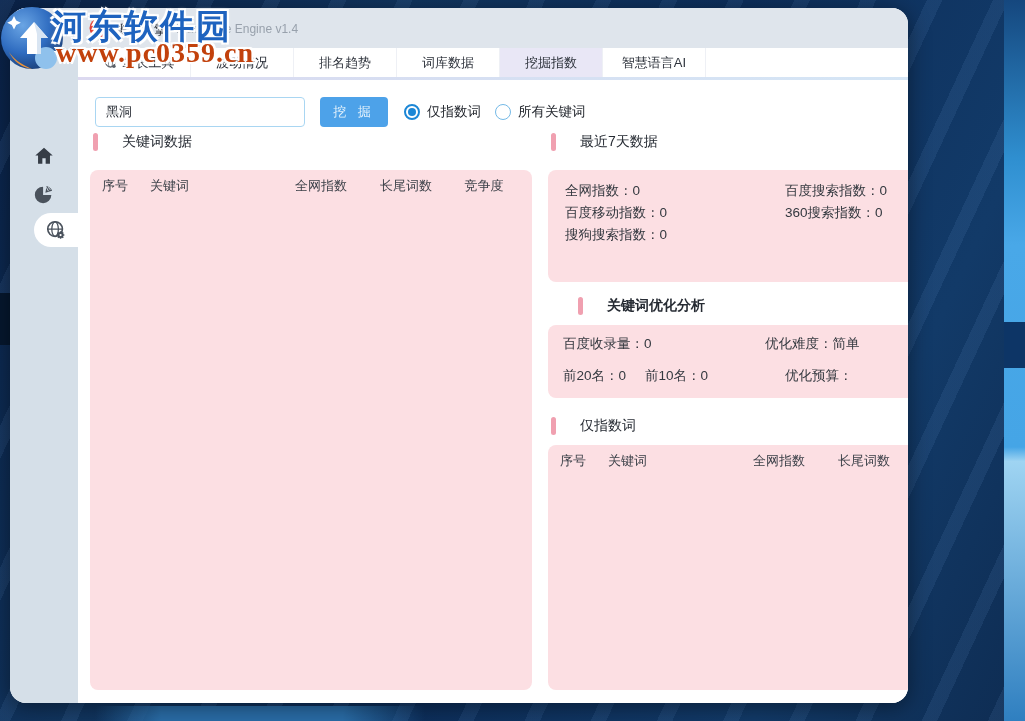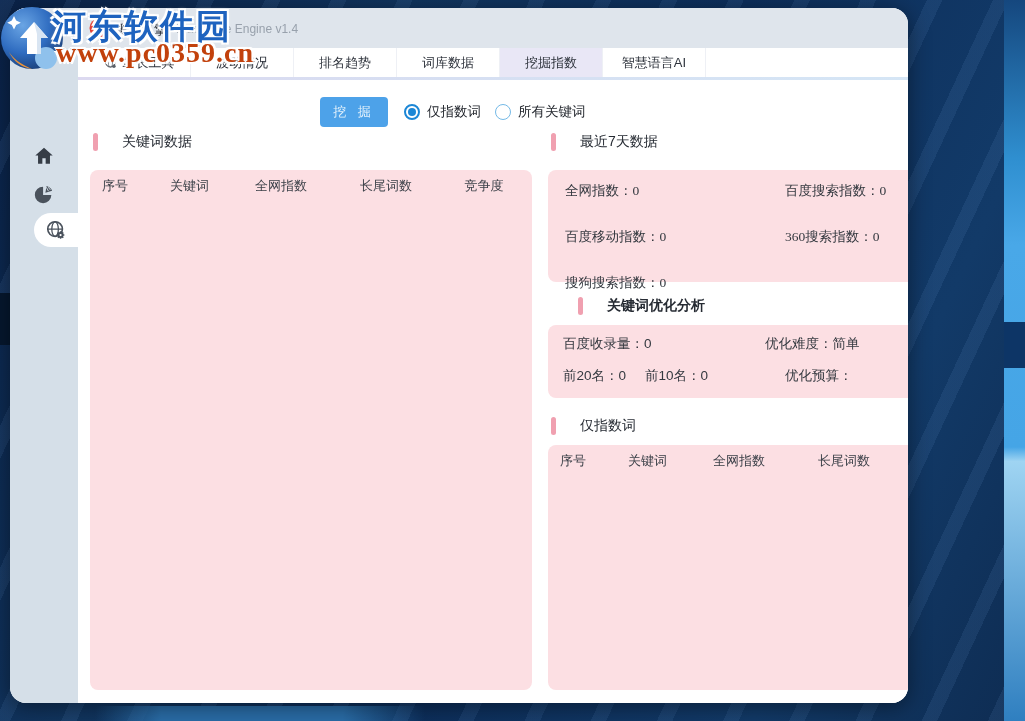--- a/index.html
+++ b/index.html
@@ -60,24 +60,24 @@
   
   .section { position:absolute; height:20px; display:flex; align-items:center; gap:13px; }
   .marker { width:5px; height:18px; border-radius:2.5px; background:#f0a0b0; }
   .section-title { font-size:14px; color:#262b33;margin-left:11px; }
   .refresh-btn { position:absolute; width:22px; height:22px; border-radius:50%; background:#1d96d6;
     display:flex; align-items:center; justify-content:center; cursor:pointer; }
 
   
   .pink { position:absolute; background:#fcdfe3; border-radius:8px; }
   .thead { display:grid; grid-template-columns:48px 1fr 86px 84px 72px; align-items:center;
-    height:32px; padding:0 12px; font-size:13px; color:#3c4149;gap:20px; }
+    height:32px; padding:0 12px; font-size:13px; color:#3c4149; }
   .thead span:nth-child(n+3) { text-align:center; }
 
-  .stat-grid { display:grid; grid-template-columns:220px 1fr; padding:10px 17px 0; row-gap:24px;font-family:Liberation Serif, serif; }
+  .stat-grid { display:grid; grid-template-columns:220px 1fr; padding:10px 17px 0; row-gap:0; }
   .stat { height:22px; line-height:22px; font-size:13.5px; color:#33383f; }
 
   .opt-row1 { display:grid; grid-template-columns:202px 1fr; padding:8px 15px 0; }
   .opt-row2 { display:grid; grid-template-columns:82px 120px 1fr; padding:10px 15px 0; }
   .opt-row2 .stat:nth-child(3) { padding-left:20px; }
 
   
   .wm { position:absolute; z-index:50; pointer-events:none; }
   .wm-line1 { left:52px; top:4px; font-family:"Liberation Serif","DejaVu Serif",serif; font-weight:bold;
     font-size:34px; letter-spacing:2px; color:#1e63bf;
@@ -180,20 +180,21 @@
       <span>挖掘指数</span>
     </div>
     <div class="tab">
       <span>智慧语言AI</span>
     </div>
   </div>
   <div class="tabline"></div>
 
   <div class="content">
 
+    <input class="search-input" type="text" value="黑洞" style="">
     <button class="dig-btn">挖 掘</button>
     <div class="radio-row">
       <div class="radio-opt selected">
         <span class="radio-circle"></span>
         <span class="radio-label">仅指数词</span>
       </div>
       <div class="radio-opt">
         <span class="radio-circle"></span>
         <span class="radio-label">所有关键词</span>
       </div>

